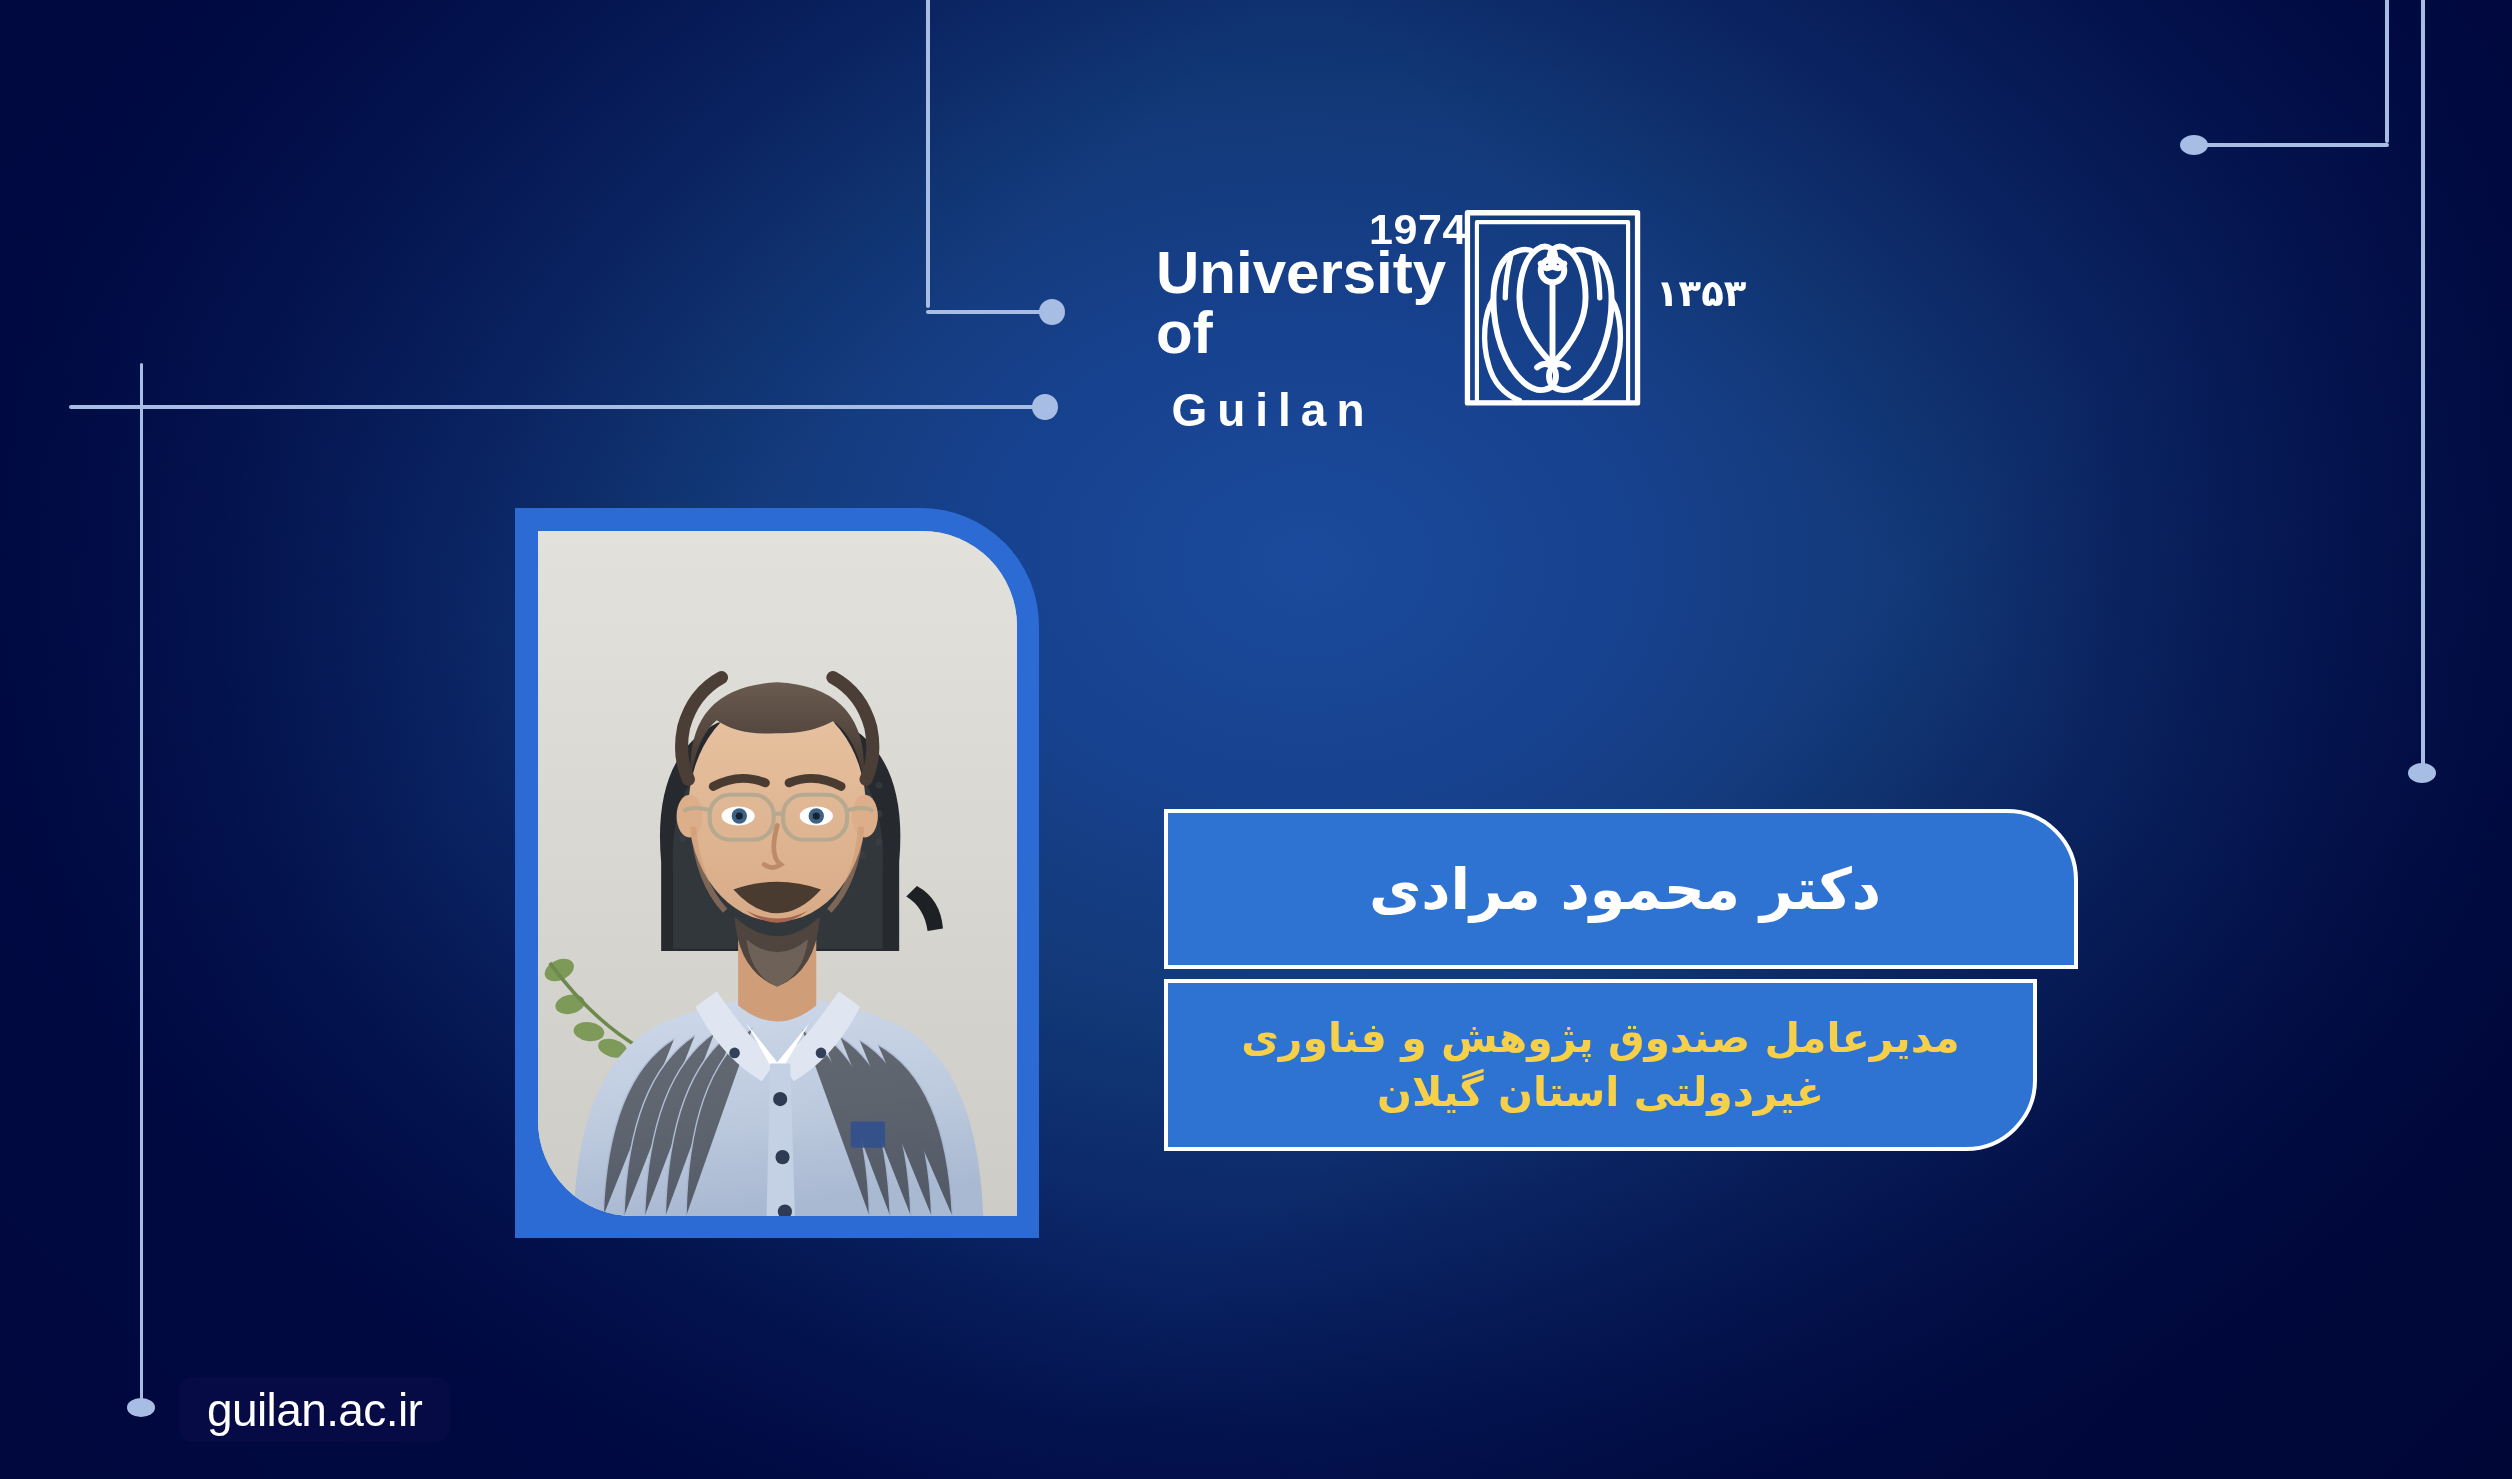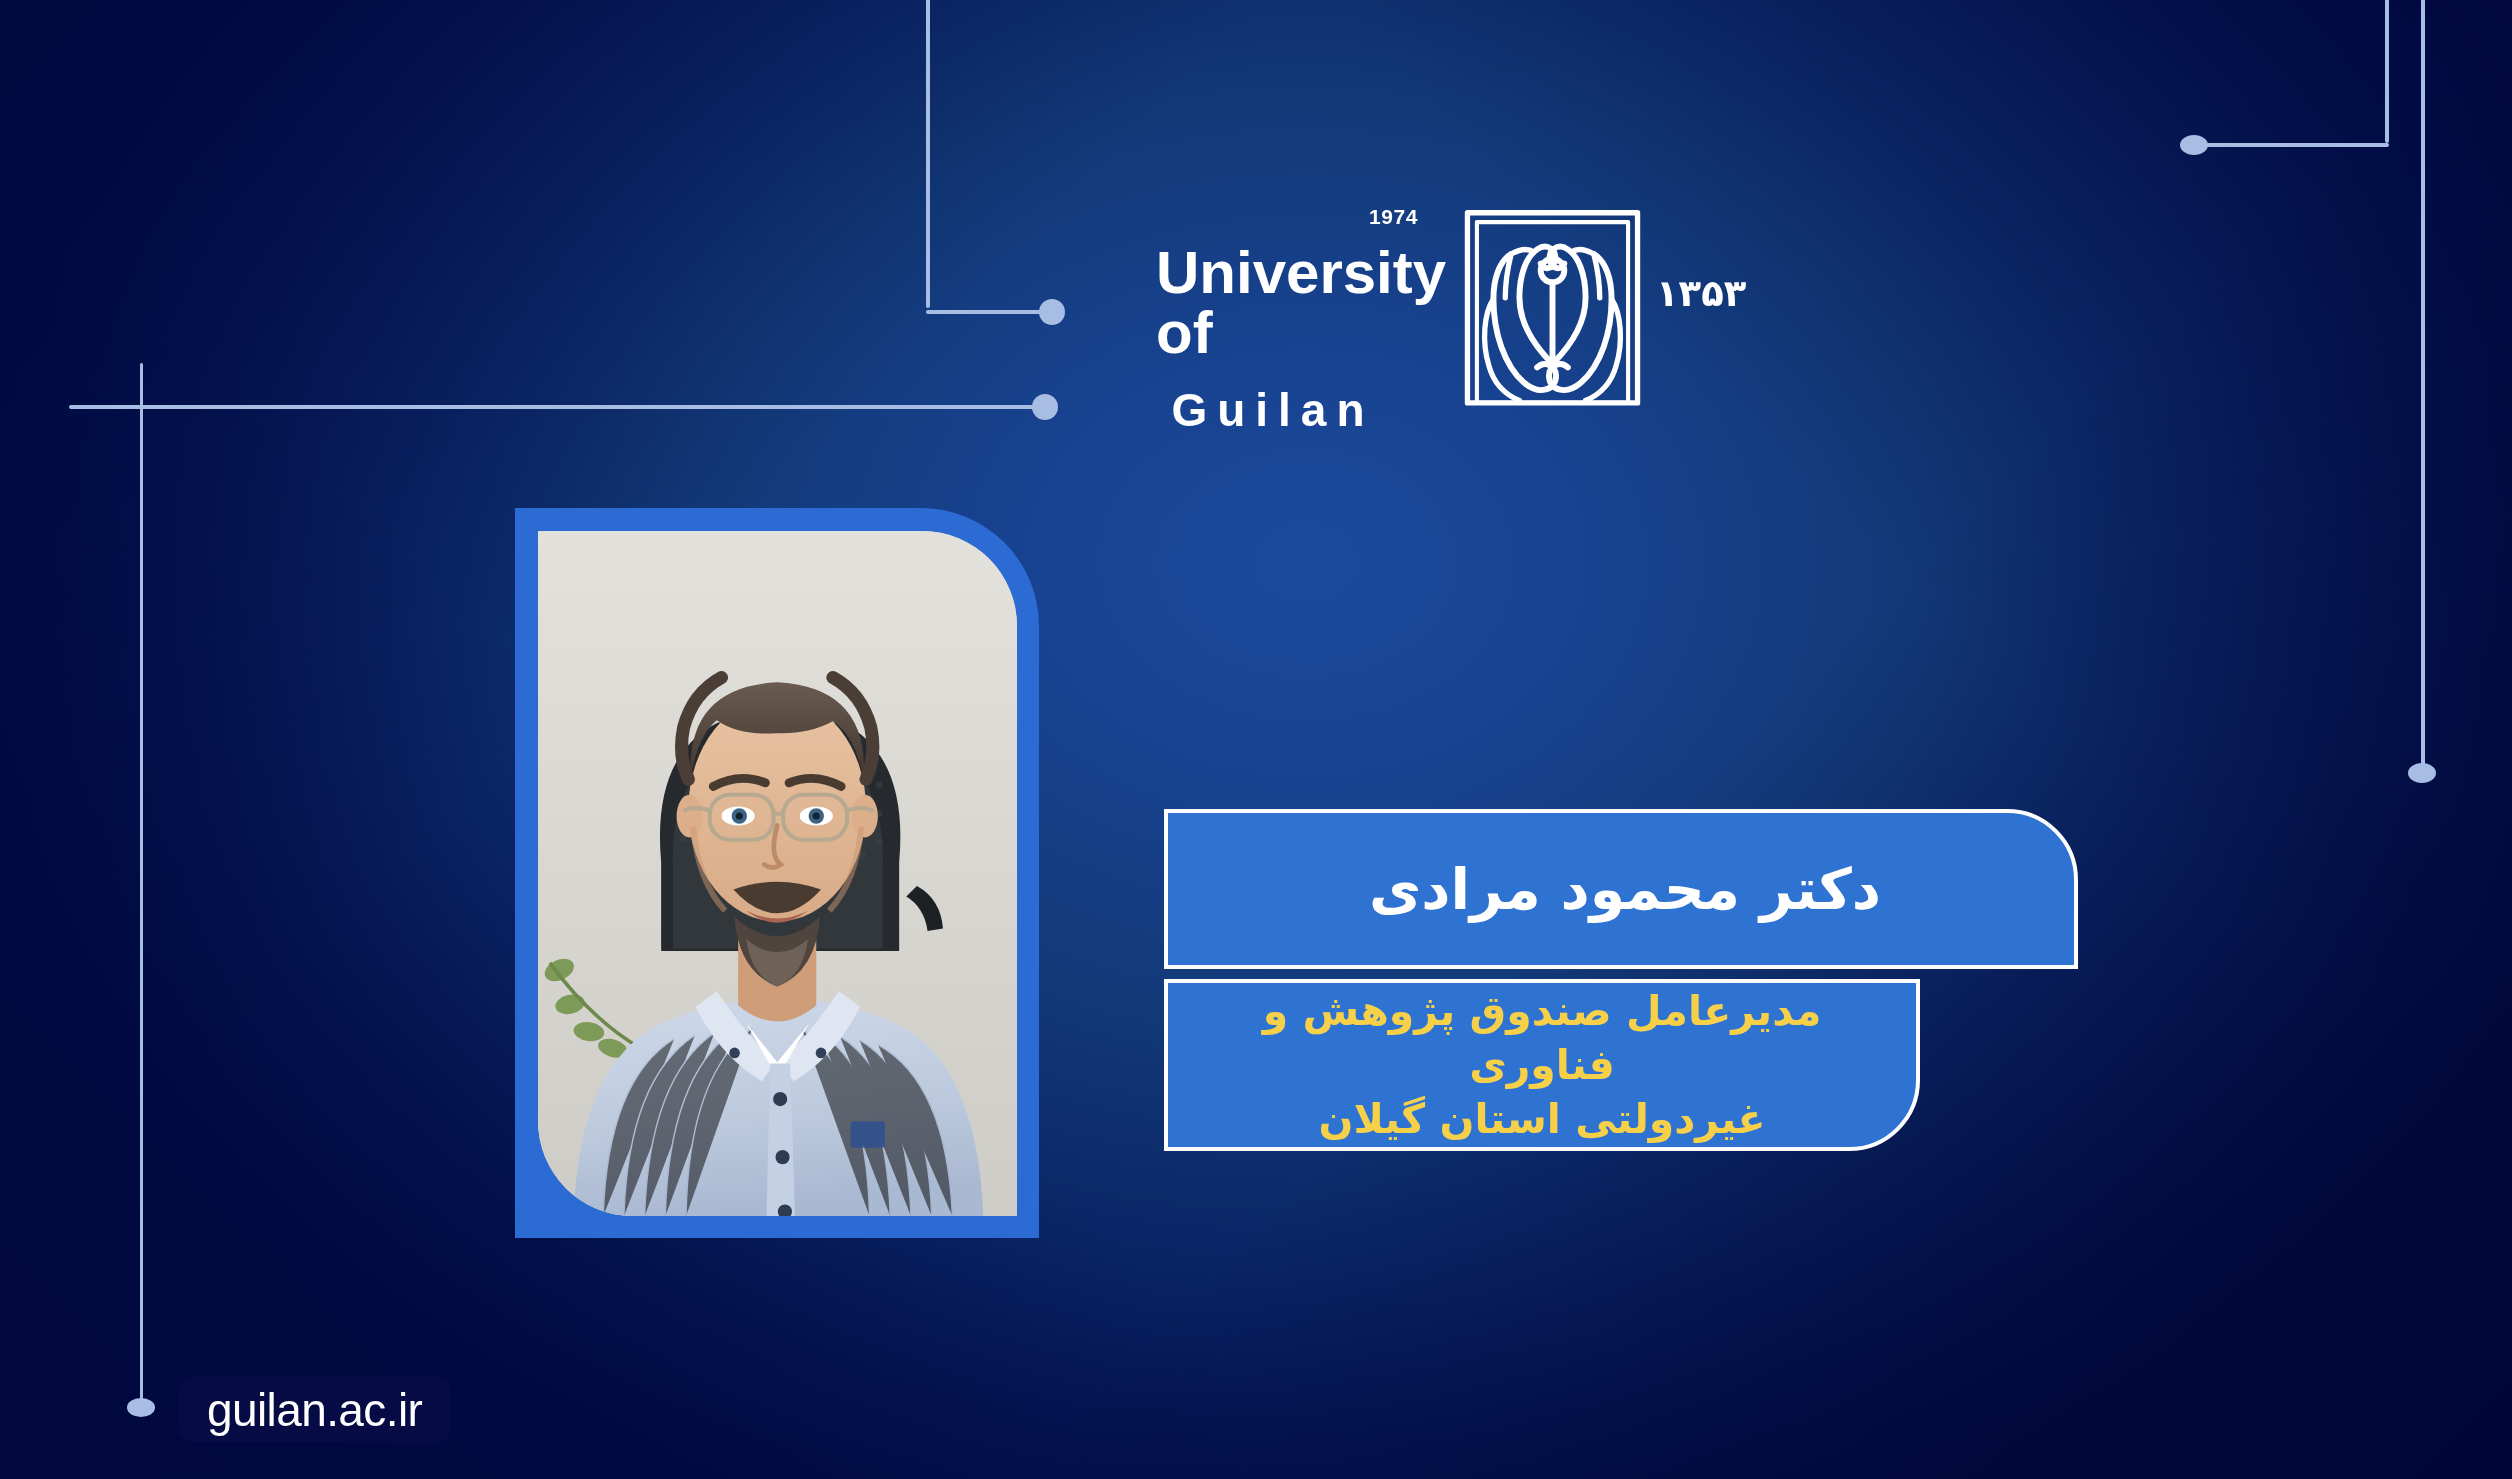--- a/index.html
+++ b/index.html
@@ -64,21 +64,21 @@
     top: 66px;
     width: 296px;
     text-align: left;
     direction: ltr;
   }
   #logo-year-1974 {
     position: absolute;
     left: 213px;
     top: 28px;
     color: #ffffff;
-    font-size: 21px;
+    font-size: 43px;
     font-weight: 700;
     letter-spacing: 0.6px;
     font-family: "Liberation Sans", sans-serif;
   }
   #logo-univ-of {
     color: #ffffff;
     font-size: 60px;
     font-weight: 700;
     line-height: 1.0;
     font-family: "Liberation Sans", sans-serif;
@@ -163,21 +163,21 @@
     font-size: 57px;
     font-weight: 700;
     line-height: 1.1;
     white-space: nowrap;
     font-family: "DejaVu Sans", sans-serif;
     margin-left: 8px;
   }
   #banner-role {
     left: 1164px;
     top: 979px;
-    width: 756px;
+    width: 873px;
     height: 172px;
     border-radius: 0 0 71px 0;
   }
   #banner-role-text {
     color: #f7d04a;
     font-size: 41px;
     font-weight: 700;
     line-height: 1.32;
     text-align: center;
     padding: 0 24px;

